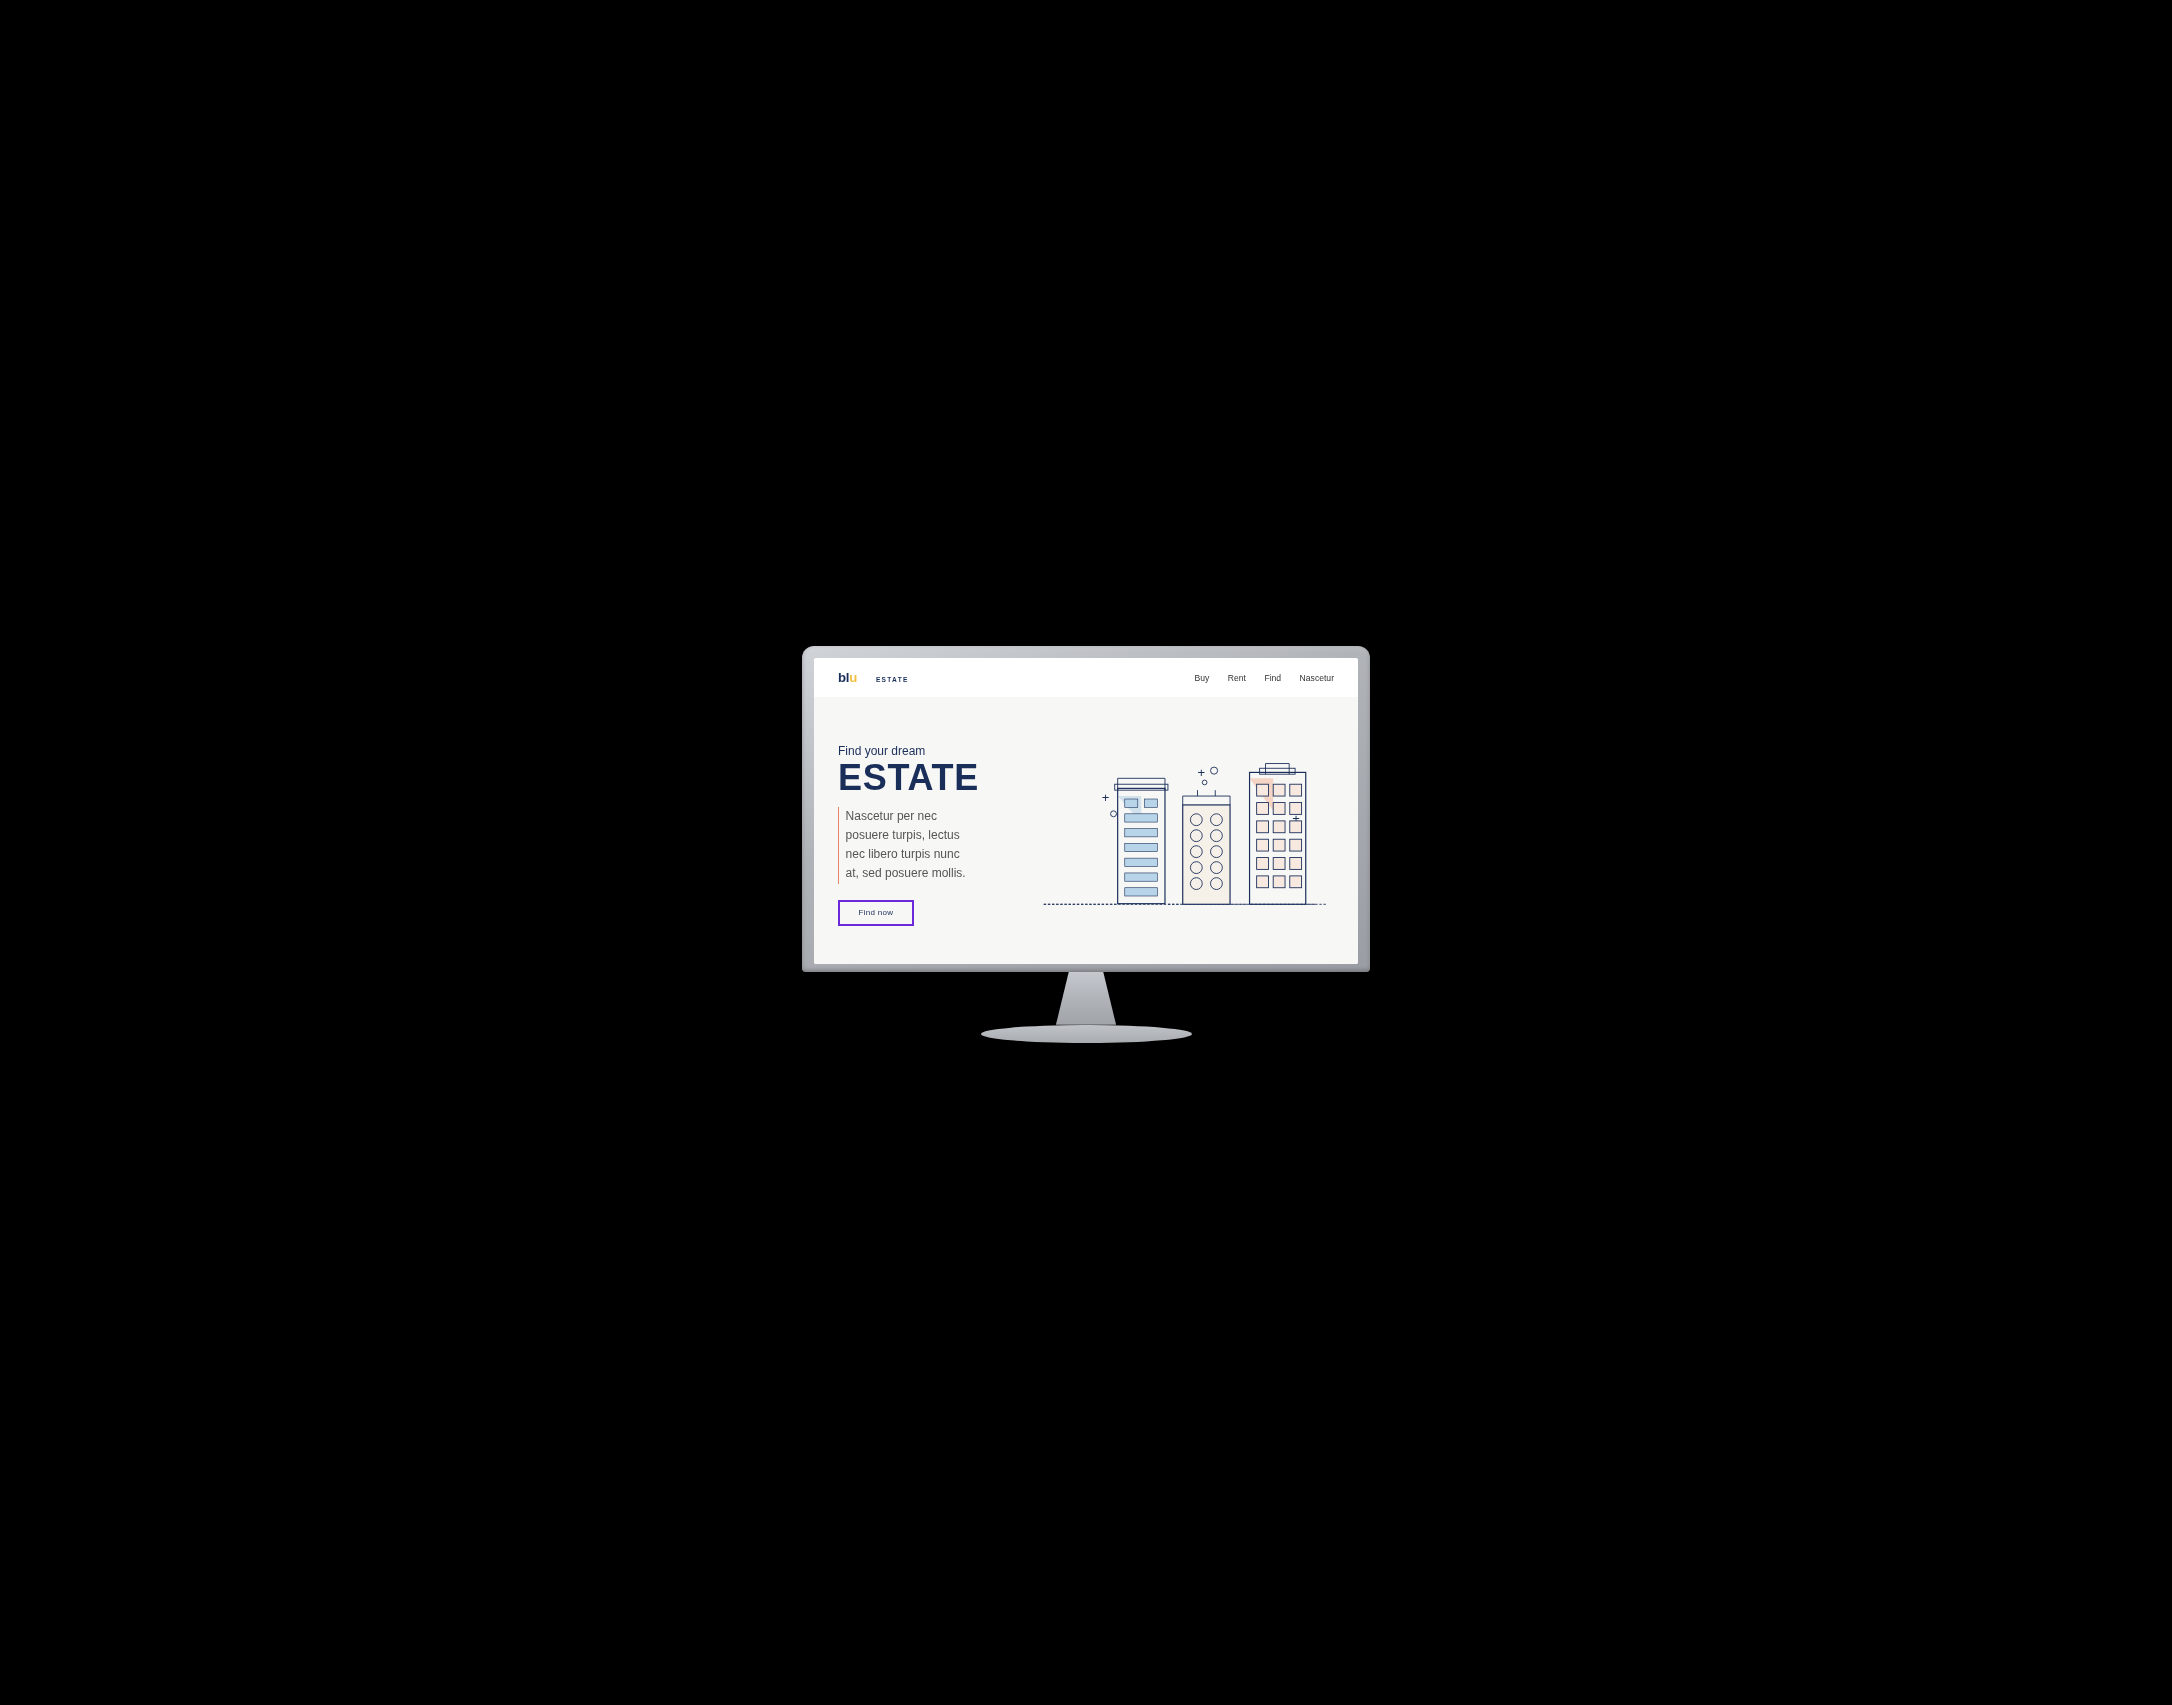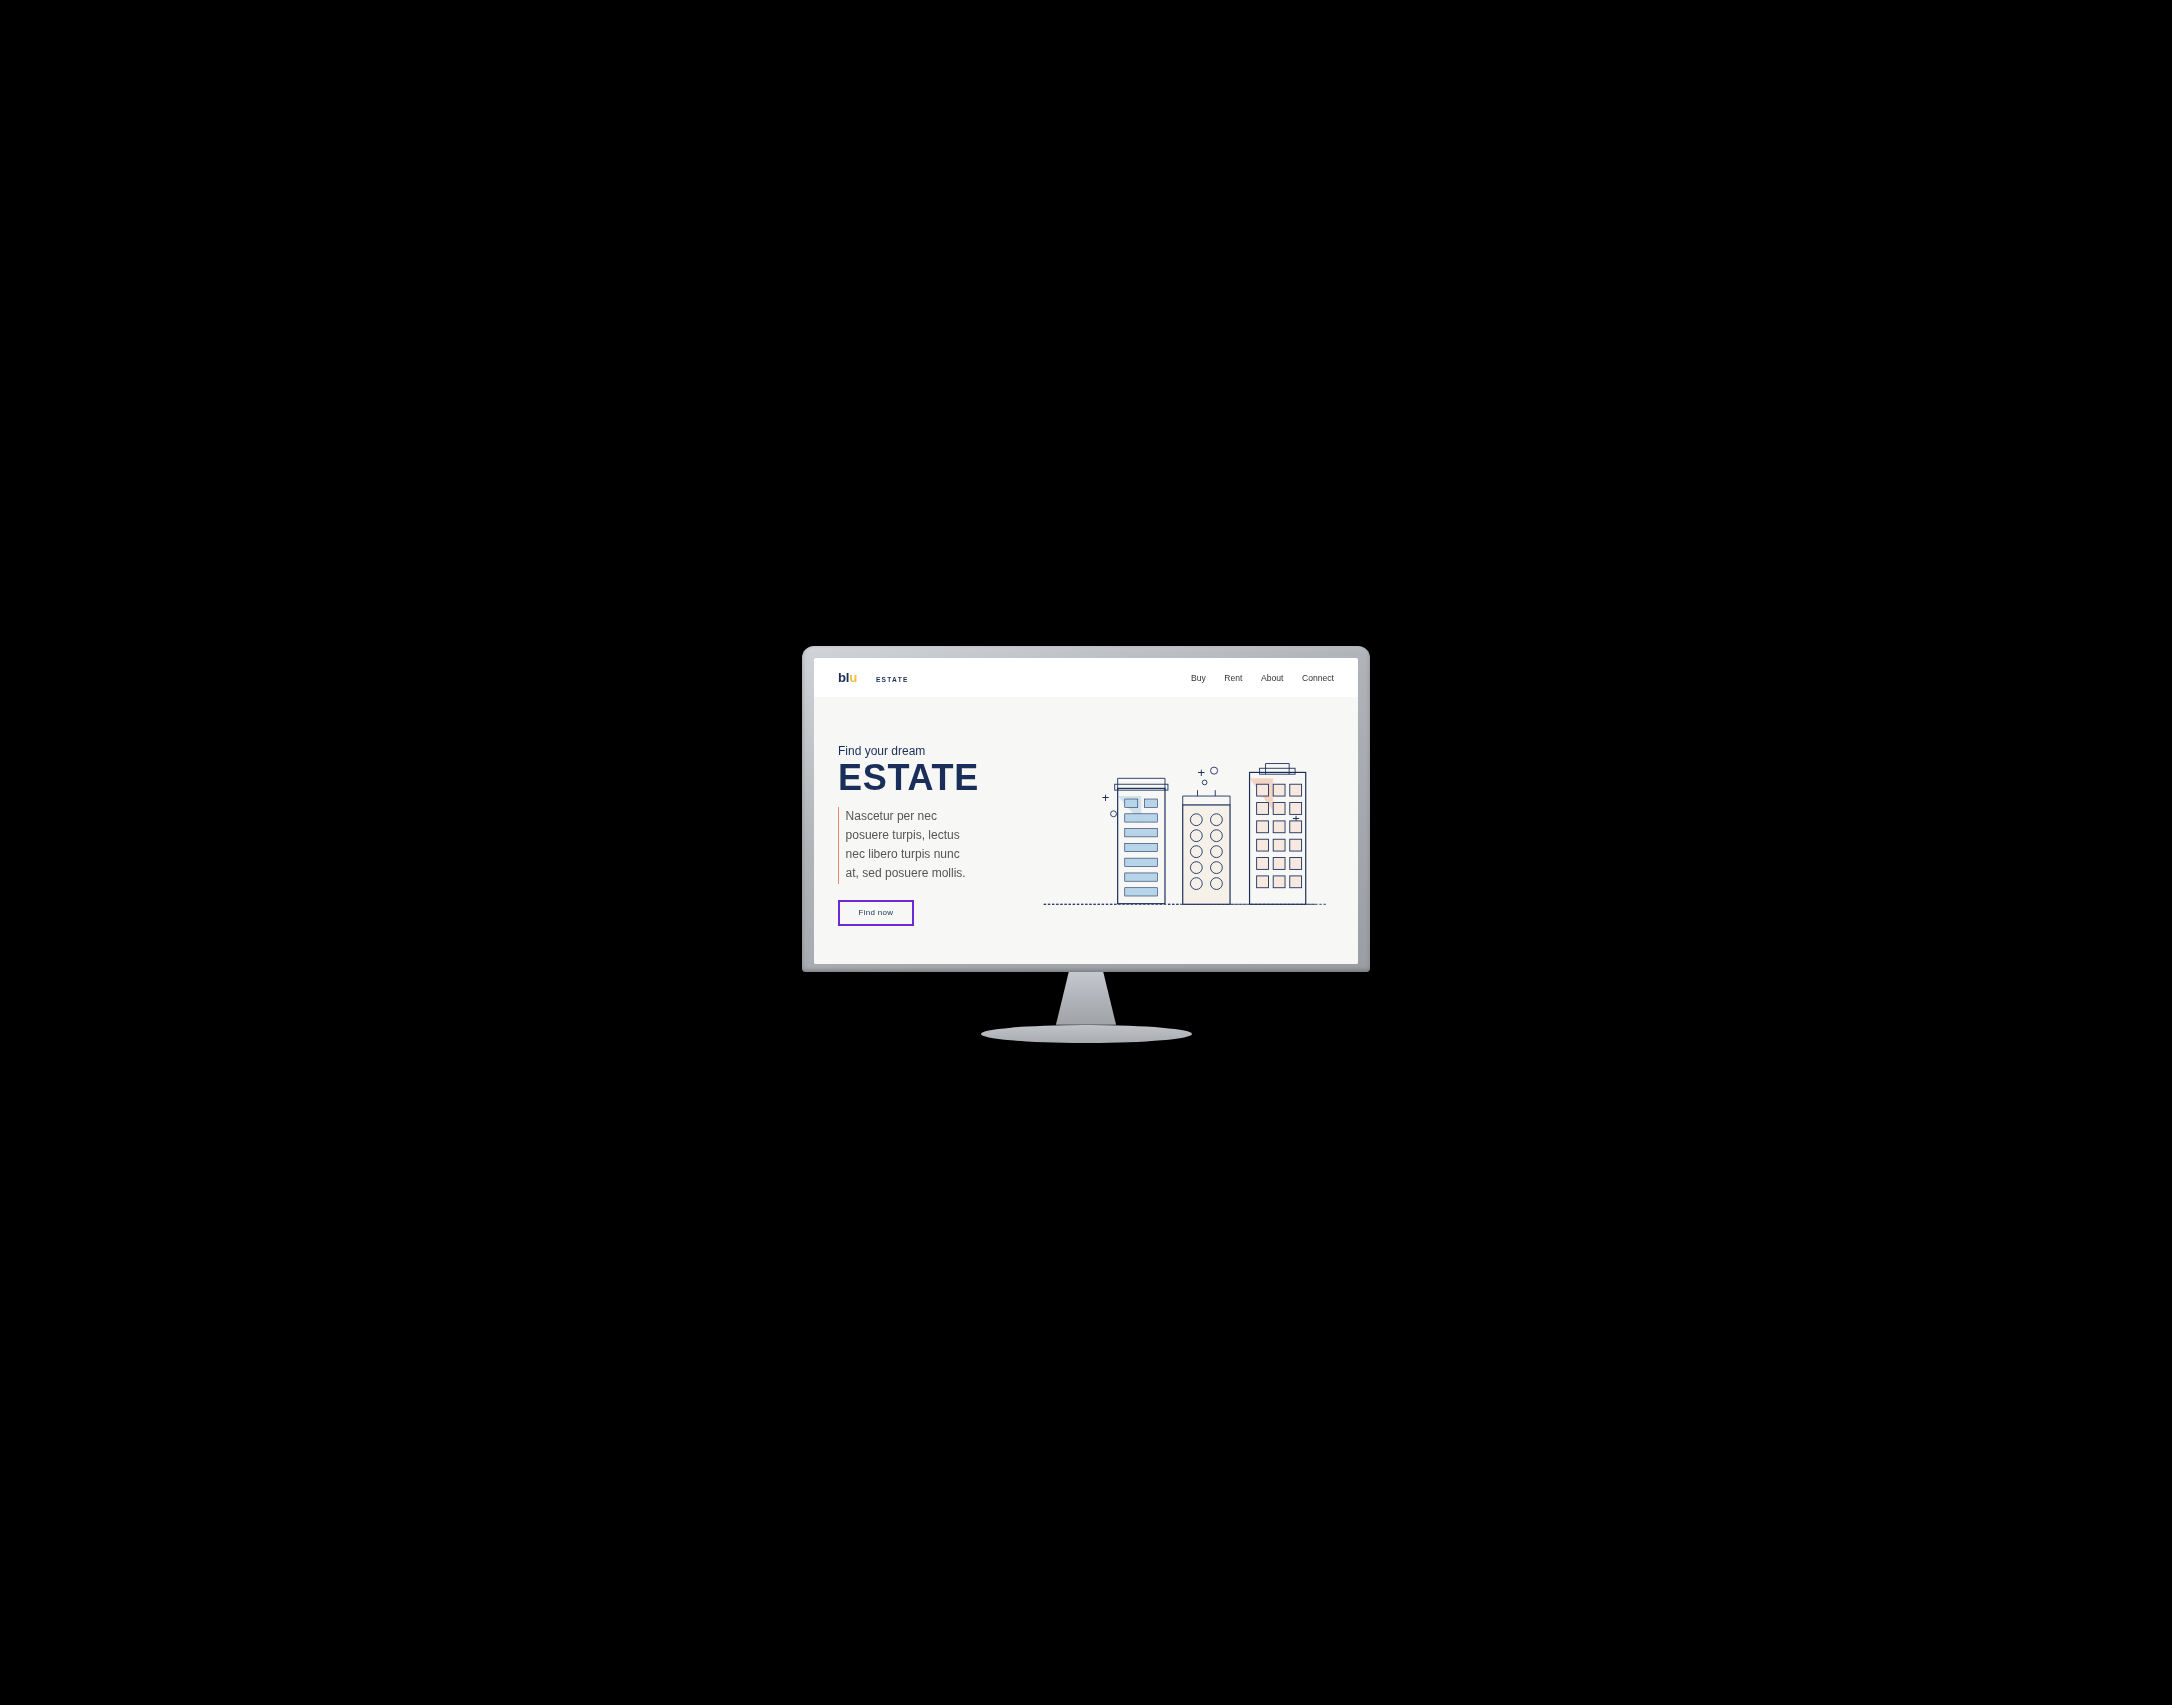--- a/index.html
+++ b/index.html
@@ -191,22 +191,22 @@
       <nav class="navbar">
         <div class="logo">
           <span class="logo-blu">
             bl<span>u</span>
           </span>
           <span class="logo-estate">ESTATE</span>
         </div>
         <ul class="nav-links">
           <li><a href="#">Buy</a></li>
           <li><a href="#">Rent</a></li>
-          <li><a href="#">About</a></li>
-          <li><a href="#">Connect</a></li>
+          <li><a href="#">Find</a></li>
+          <li><a href="#">Nascetur</a></li>
         </ul>
       </nav>
 
       <div class="hero">
         <div class="hero-content">
           <p class="hero-subtitle">Find your dream</p>
           <h1 class="hero-title">ESTATE</h1>
           <p class="hero-desc">Nascetur per nec posuere turpis, lectus nec libero turpis nunc at, sed posuere mollis.</p>
           <button class="find-now-btn">Find now</button>
         </div>

